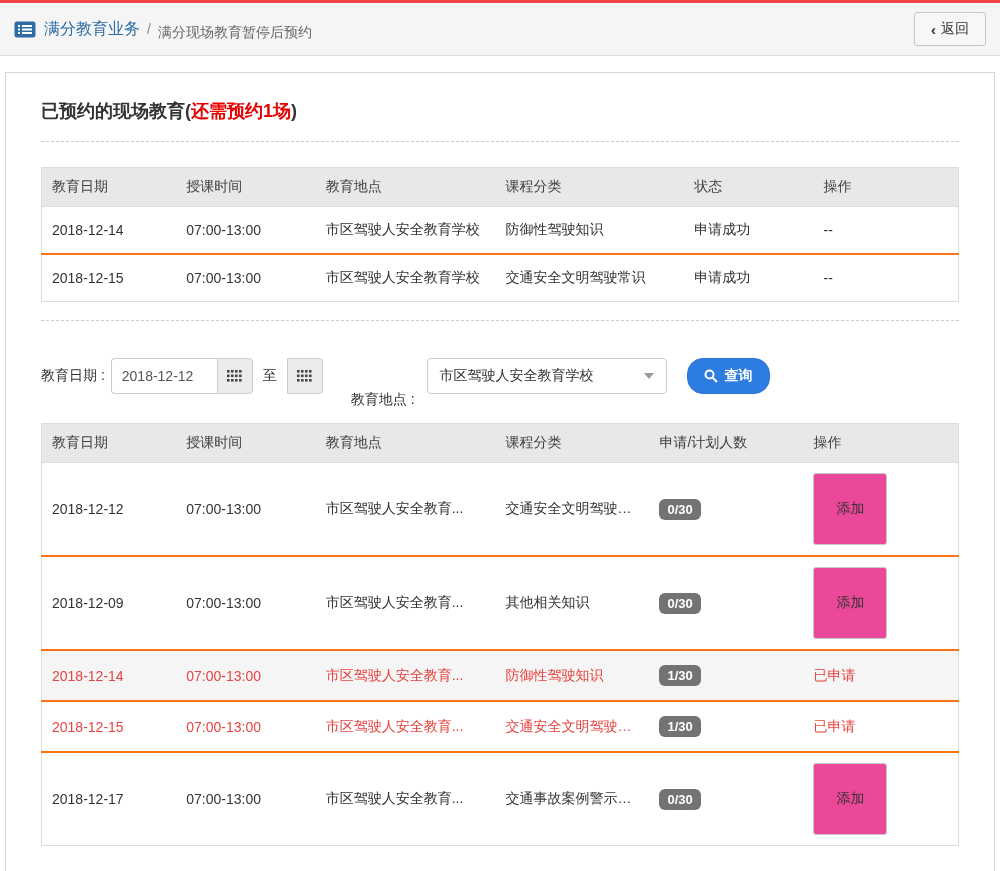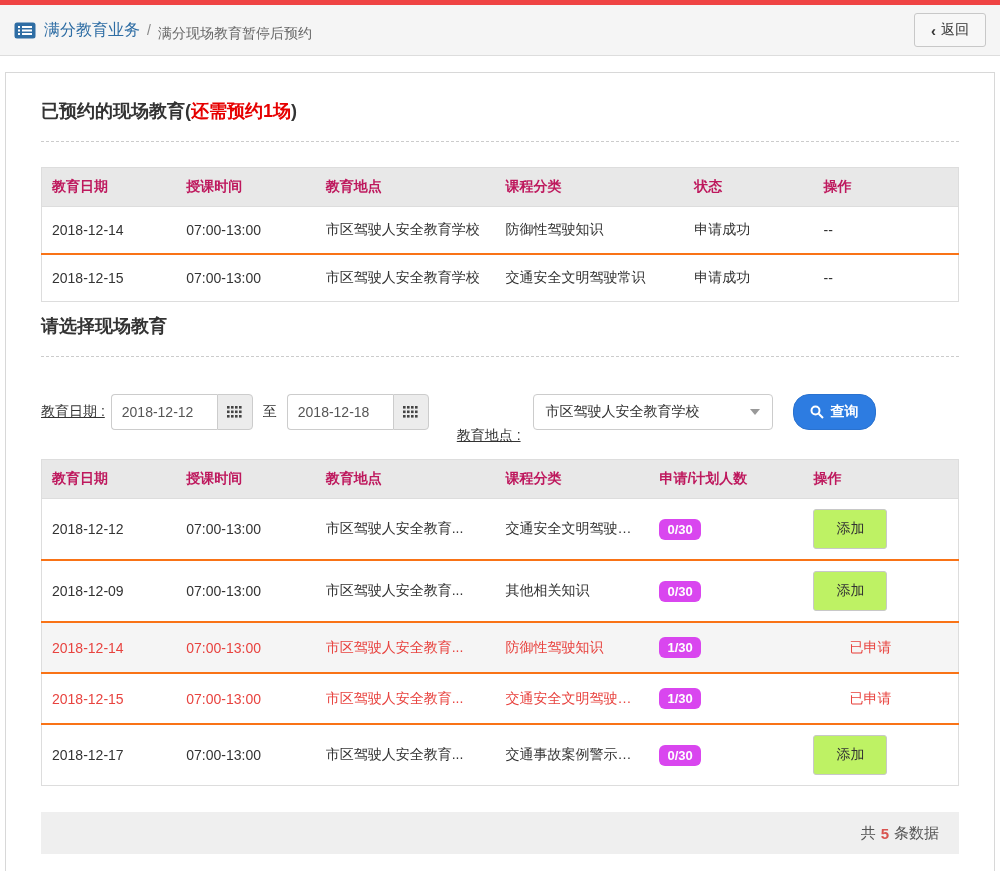--- a/index.html
+++ b/index.html
@@ -1,20 +1,20 @@
 <!DOCTYPE html>
 <html><head>
 <meta charset="utf-8">
 <style>
   * { margin:0; padding:0; box-sizing:border-box; }
   html,body { width:1000px; height:871px; background:#fff;
     font-family:"Liberation Sans","DejaVu Sans",sans-serif; overflow:hidden; }
 
   
-  .topbar { height:56px; border-top:5px solid #ef4444; background:#f5f5f5;
+  .topbar { height:56px; border-top:3px solid #ef4444; background:#f5f5f5;
     border-bottom:1px solid #ddd; display:flex; align-items:center; padding:0 14px; }
   .crumb-icon { display:inline-flex; margin-right:8px; }
   .crumb-root { color:#2e6da4; font-size:16px; text-decoration:none; }
   .crumb-sep { color:#888; font-size:14px; margin:0 7px; }
   .crumb-cur { color:#666; font-size:14px;margin-top:8px; }
   .back-btn { margin-left:auto; background:#f7f7f7; border:1px solid #c8c8c8;
     border-radius:3px; padding:7px 16px; font-size:14px; color:#333; cursor:pointer;
     display:flex; align-items:center; gap:5px; }
   .back-chev { font-weight:bold; font-size:15px; line-height:1; }
 
@@ -22,40 +22,40 @@
   .panel { margin:16px 5px 0; border:1px solid #d8d8d8; background:#fff;
     padding:14px 35px 0; height:804px; overflow:hidden; }
 
   .section-title { font-size:18px; font-weight:bold; color:#333; margin-top:12px; }
   .section-title .hl { color:#e60000; }
   .dashed { border:none; border-bottom:1px dashed #ccc; margin-top:18px; }
 
   
   table { width:100%; border-collapse:collapse; margin-top:25px; font-size:14px;
     color:#333; border:1px solid #ddd; table-layout:fixed; }
-  th { background:#e8e8e8; text-align:left; font-weight:bold; color:#be185d;
+  th { background:#e8e8e8; text-align:left; font-weight:normal; color:#404040;
     padding:10px 10px; border-bottom:1px solid #ddd; }
   td { padding:14px 10px; border-top:2px solid #f97316; vertical-align:middle;
     overflow:hidden; white-space:nowrap; text-overflow:ellipsis; }
   tr:first-child td { border-top:none; }
   .c1{width:14.7%} .c2{width:15.2%} .c3{width:19.6%}
   .t1c4{width:20.6%} .t1c5{width:14.1%} .t1c6{width:15.8%}
   .t2c4{width:16.8%} .t2c5{width:16.8%} .t2c6{width:16.9%}
 
   .row-applied td { color:#e8433f; }
   .row-shaded { background:#f5f5f5; }
-  .badge { display:inline-block; background:#d946ef; color:#fff; font-weight:bold;
+  .badge { display:inline-block; background:#737373; color:#fff; font-weight:bold;
     padding:3px 8px; border-radius:6px; font-size:13px; }
-  .add-btn { background:#bef264; border:1px solid #c8c8c8; border-radius:3px;
-    padding:10px 22px; font-size:14px; color:#333; cursor:pointer; }
-  td .applied-text { font-size:14px;margin-left:36px; }
+  .add-btn { background:#ec4899; border:1px solid #c8c8c8; border-radius:3px;
+    padding:26px 22px; font-size:14px; color:#333; cursor:pointer; }
+  td .applied-text { font-size:14px; }
 
   
   .filterbar { display:flex; align-items:center; margin-top:22px; font-size:14px; color:#333; }
-  .fl-label { margin-right:6px;text-decoration:underline; }
+  .fl-label { margin-right:6px; }
   .input-group { display:flex; }
   .date-input { width:106px; height:36px; border:1px solid #ccc; border-right:none;
     border-radius:4px 0 0 4px; padding:0 10px; font-size:14px; color:#555; outline:none; }
   .addon-btn { width:36px; height:36px; background:#ececec; border:1px solid #ccc;
     border-radius:0 4px 4px 0; display:flex; align-items:center; justify-content:center;
     cursor:pointer; }
   .to-label { margin:0 10px; }
   .select-box { width:240px; height:36px; border:1px solid #ccc; border-radius:4px;
     display:flex; align-items:center; justify-content:space-between; padding:0 12px;
     margin-left:6px; color:#333; cursor:pointer; background:#fff; }
@@ -133,21 +133,20 @@
           <td>07:00-13:00</td>
           <td>市区驾驶人安全教育学校</td>
           <td>交通安全文明驾驶常识</td>
           <td>申请成功</td>
           <td>--</td>
         </tr>
 
     </tbody>
   </table>
 
-  <div class="section-title">请选择现场教育</div>
   <hr class="dashed">
 
   <div class="filterbar">
     <span class="fl-label">教育日期 :</span>
     <span class="input-group">
       <input class="date-input" type="text" value="2018-12-12" style="">
       <span class="addon-btn">
         <svg width="15" height="12" viewBox="0 0 15 12">
           <g fill="#444">
             <rect x="0" y="0" width="2.6" height="2.6"></rect>
@@ -161,21 +160,20 @@
             <rect x="0" y="9" width="2.6" height="2.6"></rect>
               <rect x="4" y="9" width="2.6" height="2.6"></rect>
               <rect x="8" y="9" width="2.6" height="2.6"></rect>
               <rect x="12" y="9" width="2.6" height="2.6"></rect>
           </g>
         </svg>
       </span>
     </span>
     <span class="to-label">至</span>
     <span class="input-group">
-      <input class="date-input" type="text" value="2018-12-18" style="">
       <span class="addon-btn">
         <svg width="15" height="12" viewBox="0 0 15 12">
           <g fill="#444">
             <rect x="0" y="0" width="2.6" height="2.6"></rect>
               <rect x="4" y="0" width="2.6" height="2.6"></rect>
               <rect x="8" y="0" width="2.6" height="2.6"></rect>
               <rect x="12" y="0" width="2.6" height="2.6"></rect>
             <rect x="0" y="4.5" width="2.6" height="2.6"></rect>
               <rect x="4" y="4.5" width="2.6" height="2.6"></rect>
               <rect x="8" y="4.5" width="2.6" height="2.6"></rect>

